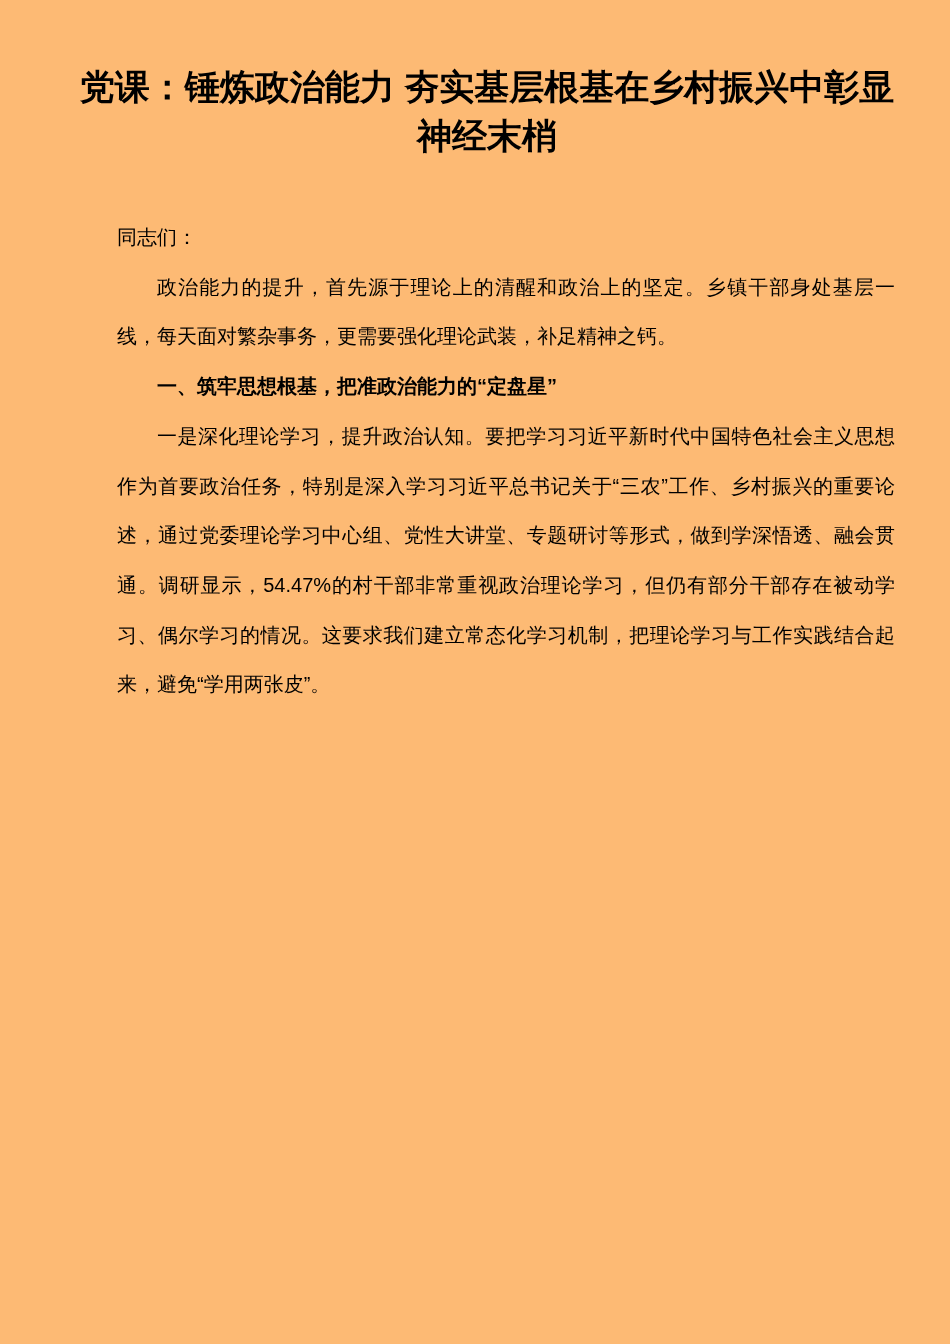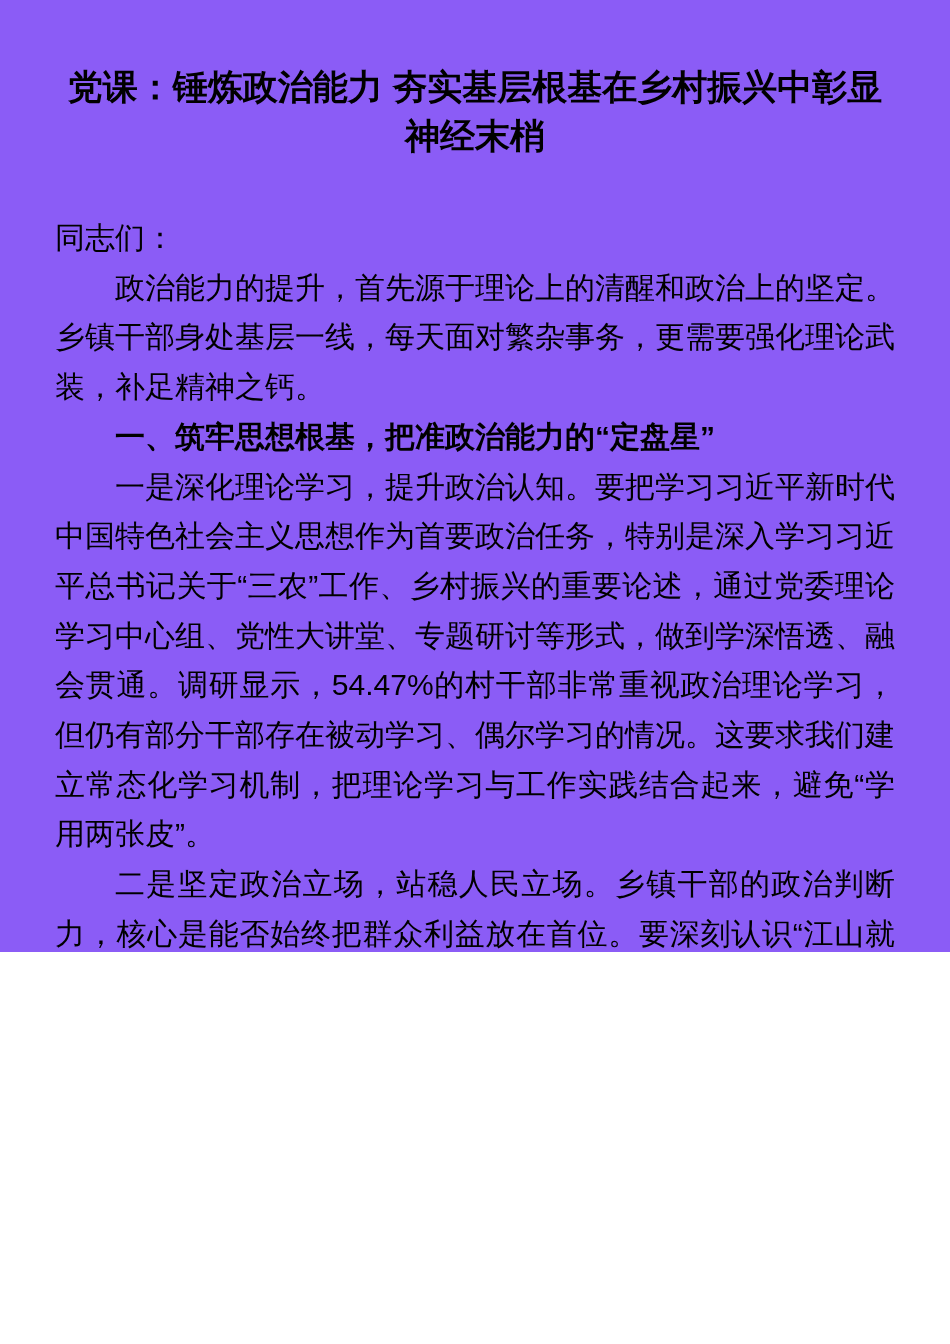--- a/index.html
+++ b/index.html
@@ -3,44 +3,46 @@
 <meta charset="utf-8">
 <style>
   html, body {
     margin: 0;
     padding: 0;
     background: #ffffff;
   }
   .page {
     position: relative;
     width: 950px;
-    height: 952px;
+    height: 1344px;
     margin: 0 auto;
-    background: #8b5cf6;
+    background: #fdba74;
     color: #000000;
     font-family: "Liberation Sans", "DejaVu Sans", sans-serif;
     overflow: hidden;
     box-sizing: border-box;
+    padding-left: 24px;
   }
   .title {
     margin: 0;
     padding: 62px 35px 0 35px;
     text-align: center;
     font-size: 35px;
     line-height: 49px;
     font-weight: bold;
     color: #000000;
   }
   .doc-body {
     margin-top: 53px;
     padding: 0 55px;
-    font-size: 30px;
+    font-size: 20px;
     line-height: 49.7px;
     text-align: justify;
     color: #000000;
+    margin-left: 38px;
   }
   .doc-body p {
     margin: 0;
     padding: 0;
   }
   .salutation {
     text-indent: 0;
   }
   .para {
     text-indent: 2em;
@@ -63,16 +65,15 @@
 
     <p class="salutation">同志们：</p>
 
 
     <p class="para">政治能力的提升，首先源于理论上的清醒和政治上的坚定。乡镇干部身处基层一线，每天面对繁杂事务，更需要强化理论武装，补足精神之钙。</p>
 
     <p class="para heading">一、筑牢思想根基，把准政治能力的“定盘星”</p>
 
     <p class="para"><span class="lead">一是</span><span>深化理论学习，提升政治认知。要把学习习近平新时代中国特色社会主义思想作为首要政治任务，特别是深入学习习近平总书记关于“三农”工作、乡村振兴的重要论述，通过党委理论学习中心组、党性大讲堂、专题研讨等形式，做到学深悟透、融会贯通。调研显示，54.47%的村干部非常重视政治理论学习，但仍有部分干部存在被动学习、偶尔学习的情况。这要求我们建立常态化学习机制，把理论学习与工作实践结合起来，避免“学用两张皮”。</span></p>
 
-    <p class="para"><span class="lead">二是</span><span>坚定政治立场，站稳人民立场。乡镇干部的政治判断力，核心是能否始终把群众利益放在首位。要深刻认识“江山就是人民，人民就是江山”的内涵，落实“四必到”“五必访”机制，通过“民情日记”等制度，真正</span></p>
 
   </div>
 </div>
 
 </body></html>

